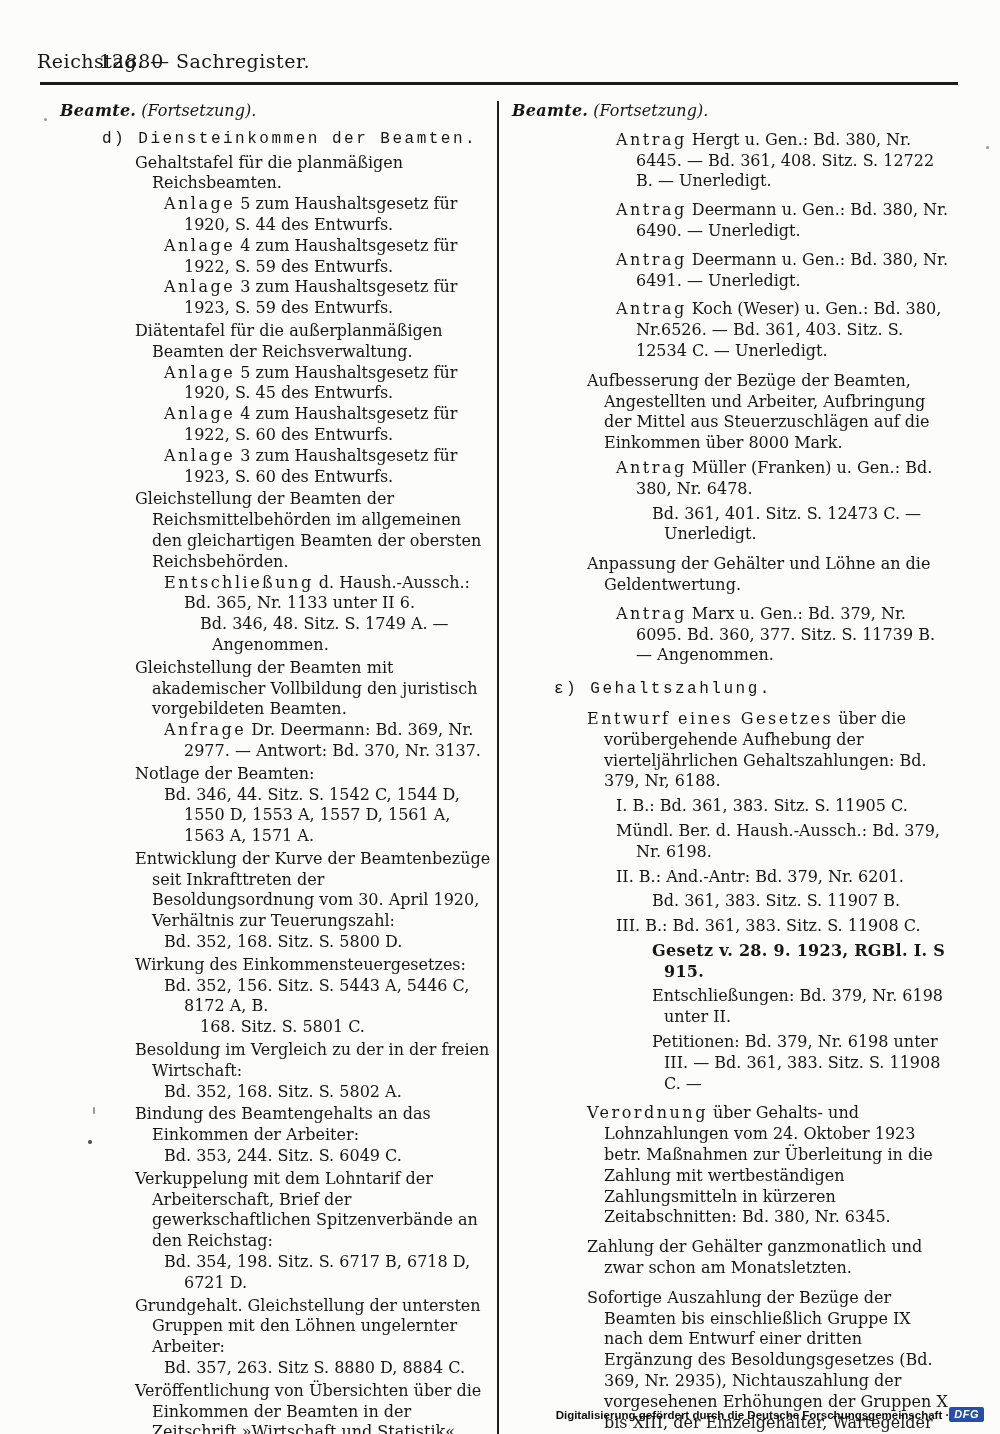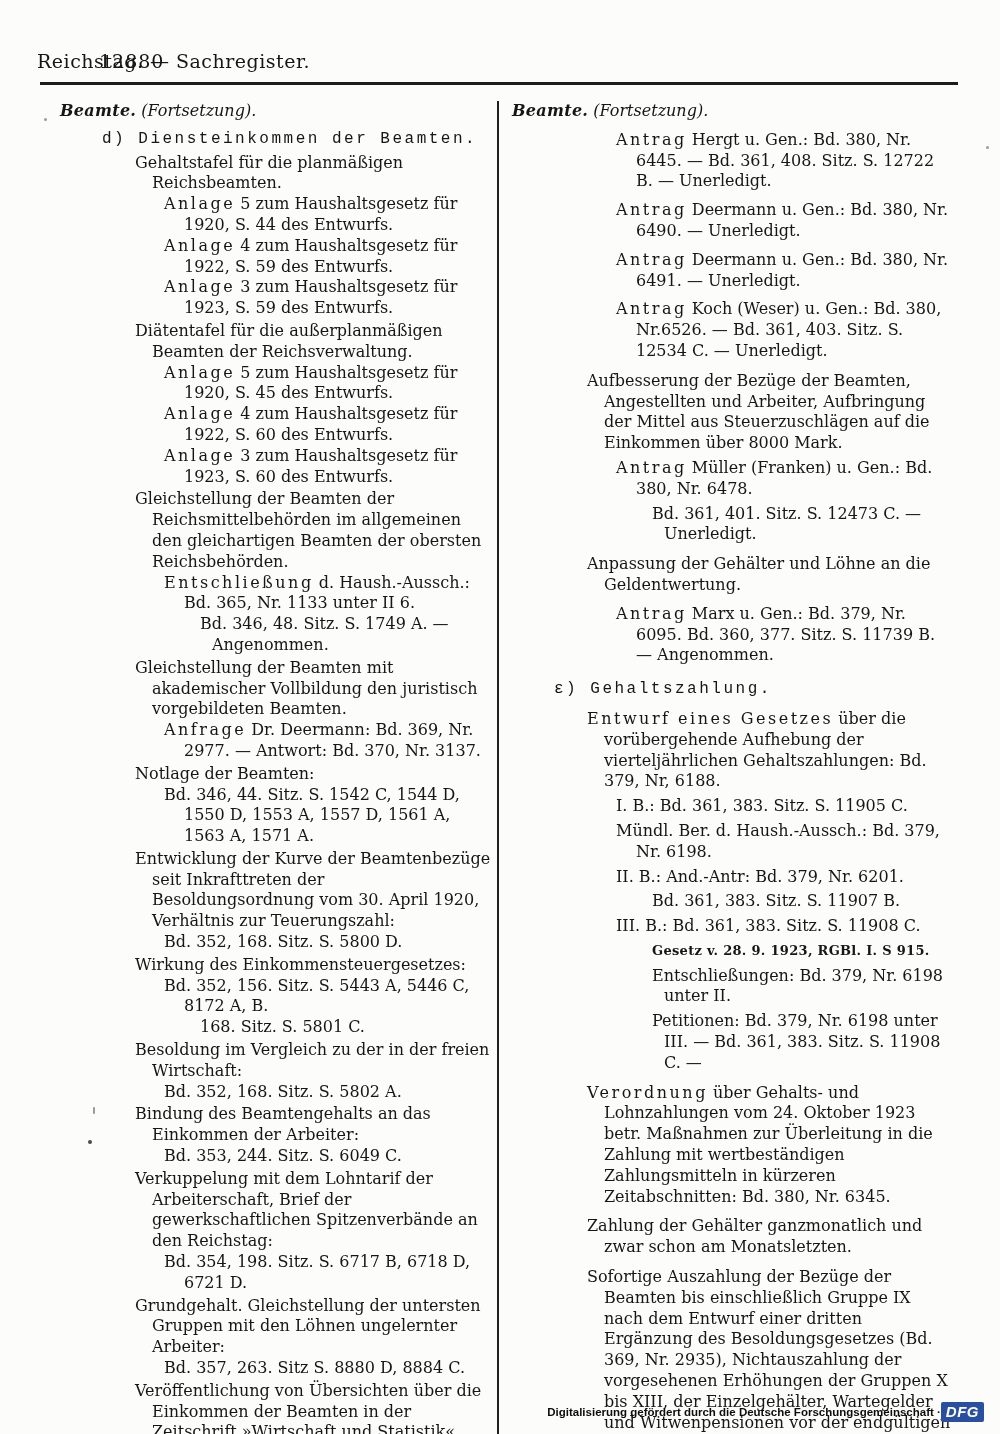--- a/index.html
+++ b/index.html
@@ -53,33 +53,33 @@
   .lvl1{padding-left:42px;margin-top:4px;margin-bottom:3px;letter-spacing:0.2px;}
   .lvl2{padding-left:92px;text-indent:-17px;margin-top:2px;}
   .lvl3{padding-left:124px;text-indent:-20px;}
   .lvl4{padding-left:152px;text-indent:-12px;}
   .col-right .line{margin-top:4px;}
   .col-right .lvl2{margin-top:9px;}
   .col-right .lvl1{margin-top:13px;}
   .col-right .gs{margin-top:8px;}
   .lead{letter-spacing:2.5px;}
   .spaced{letter-spacing:2.5px;font-family:Liberation Mono, monospace;}
-  .bold-line{font-weight:bold;font-size:13px;letter-spacing:0.3px;}
+  .bold-line{font-weight:bold;font-size:16px;letter-spacing:0.3px;}
   
   .footer{
     position:absolute;
     right:16px;bottom:12px;
     font-family:"Liberation Sans", sans-serif;
     font-size:11.5px;font-weight:bold;color:#0d0d0d;
     display:flex;align-items:center;
   }
   .dfg-badge{
     display:inline-block;
     background:#2b4fa0;color:#ffffff;
-    font-size:15px;font-weight:bold;font-style:italic;
+    font-size:11px;font-weight:bold;font-style:italic;
     padding:1px 5px 2px 5px;border-radius:2px;
     letter-spacing:0.5px;
   }
   
   .speck{position:absolute;background:#9a9a96;border-radius:50%;}
   .speck.s1{left:44px;top:118px;width:3px;height:3px;}
   .speck.s2{left:93px;top:1107px;width:2px;height:7px;border-radius:1px;}
   .speck.s3{left:88px;top:1140px;width:4px;height:4px;background:#4b4b48;}
   .speck.s4{left:986px;top:146px;width:3px;height:3px;}
 </style>

